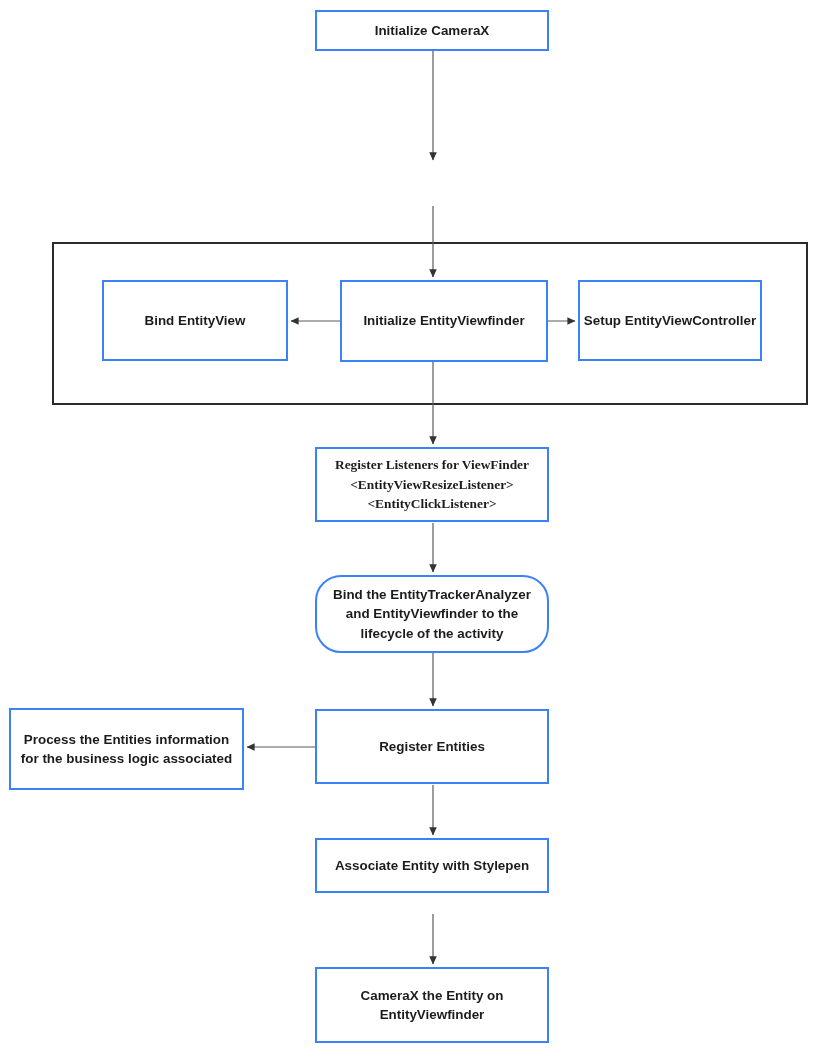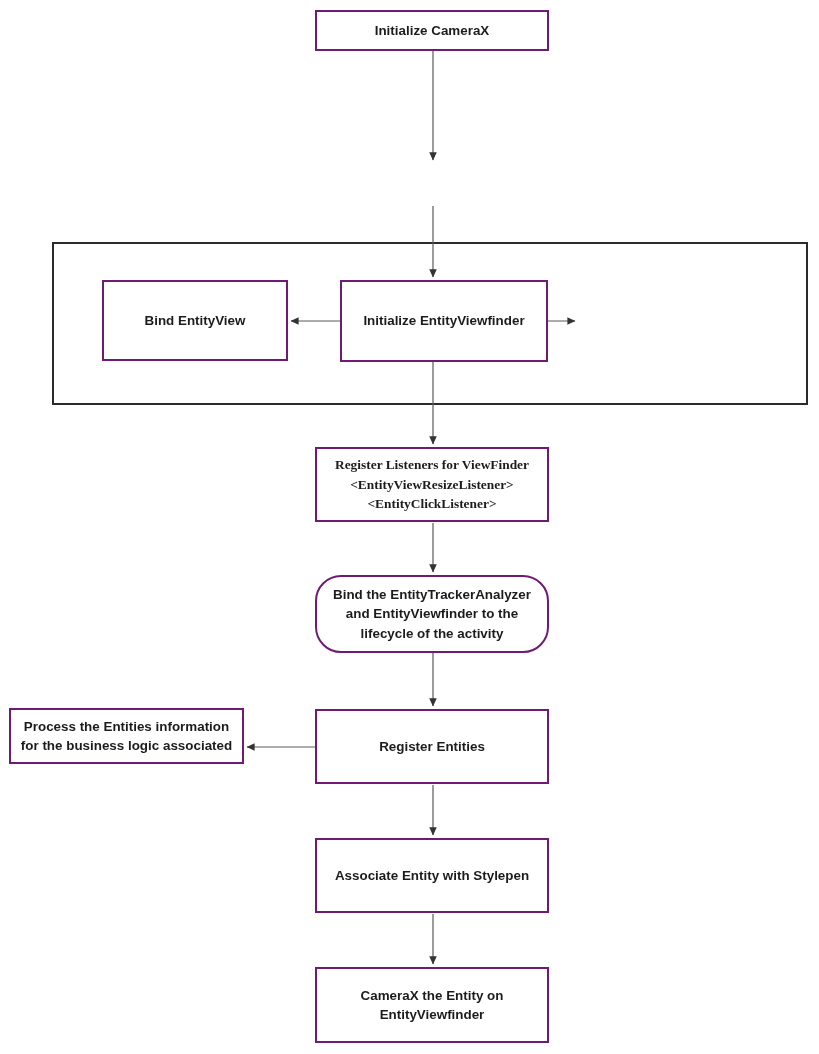--- a/index.html
+++ b/index.html
@@ -28,21 +28,21 @@
     position: absolute;
     box-sizing: border-box;
     border: 2px solid #2b2b2b;
     background: transparent;
     z-index: 0;
   }
   .node {
     position: absolute;
     box-sizing: border-box;
     background: #ffffff;
-    border: 2px solid #701a75;
+    border: 2px solid #3b82f6;
     display: flex;
     align-items: center;
     justify-content: center;
     text-align: center;
     font-weight: 700;
     font-size: 13.4px;
     line-height: 1.45;
     color: #1c1c1c;
     white-space: pre-line;
     padding: 0 3px;
@@ -50,23 +50,23 @@
   }
   
   #n-init-camerax           { left: 315px; top: 10px;  width: 234px; height: 41px; }
   #n-init-tracker           { left: 315px; top: 163px; width: 234px; height: 43px; }
   #g-setup-group            { left: 52px;  top: 242px; width: 756px; height: 163px; }
   #n-setup-entityview       { left: 102px; top: 280px; width: 186px; height: 81px; }
   #n-init-viewfinder        { left: 340px; top: 280px; width: 208px; height: 82px; }
   #n-setup-controller       { left: 578px; top: 280px; width: 184px; height: 81px; }
   #n-register-listeners     { left: 315px; top: 447px; width: 234px; height: 75px; font-family: Liberation Serif, serif; }
   #n-bind-lifecycle         { left: 315px; top: 575px; width: 234px; height: 78px; border-radius: 26px; }
-  #n-process-info           { left: 9px;   top: 708px; width: 235px; height: 56px; }
+  #n-process-info           { left: 9px;   top: 708px; width: 235px; height: 82px; }
   #n-process-entities       { left: 315px; top: 709px; width: 234px; height: 75px; }
-  #n-associate-stylepen     { left: 315px; top: 838px; width: 234px; height: 75px; }
+  #n-associate-stylepen     { left: 315px; top: 838px; width: 234px; height: 55px; }
   #n-render-entity          { left: 315px; top: 967px; width: 234px; height: 76px; }
 </style>
 </head>
 <body>
 
 <div class="stage">
 
   <div class="group" id="g-setup-group"></div>
 
   <svg class="connectors" viewBox="0 0 819 1054" xmlns="http://www.w3.org/2000/svg">
@@ -87,20 +87,21 @@
     <line x1="433" y1="914" x2="433" y2="964" stroke="#5a5a5a" stroke-width="1.2" marker-end="url(#arw)"></line>
   </svg>
 
   <div class="node" id="n-init-camerax">Initialize CameraX</div>
 
 
   <div class="node" id="n-setup-entityview">Bind EntityView</div>
 
   <div class="node" id="n-init-viewfinder">Initialize EntityViewfinder</div>
 
+  <div class="node" id="n-setup-controller">Setup EntityViewController</div>
 
   <div class="node" id="n-register-listeners">Register Listeners for ViewFinder
 &lt;EntityViewResizeListener&gt;
 &lt;EntityClickListener&gt;</div>
 
   <div class="node" id="n-bind-lifecycle">Bind the EntityTrackerAnalyzer and EntityViewfinder to the lifecycle of the activity</div>
 
   <div class="node" id="n-process-info">Process the Entities information for the business logic associated</div>
 
   <div class="node" id="n-process-entities">Register Entities</div>

